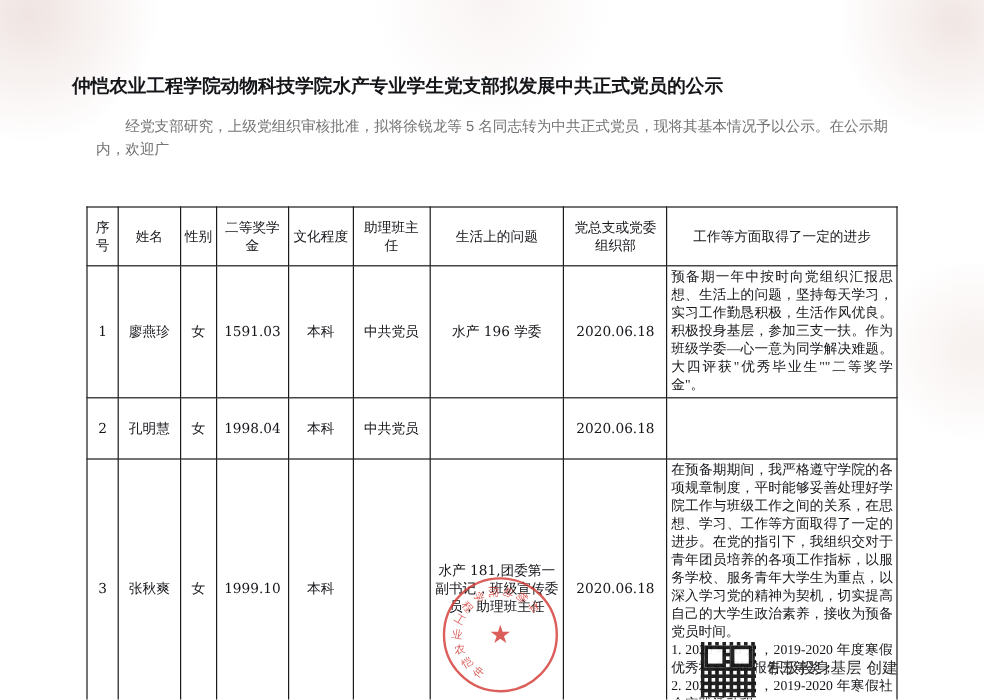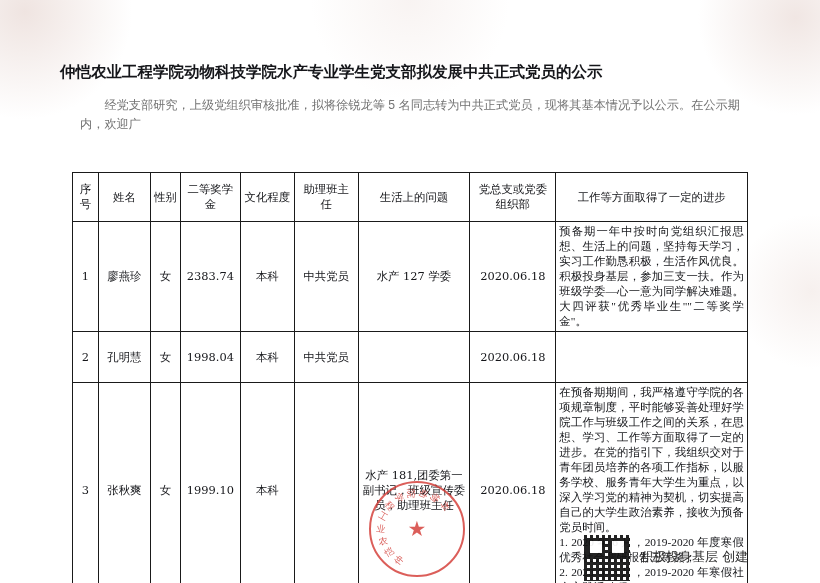--- a/index.html
+++ b/index.html
@@ -217,24 +217,24 @@
         <th>生活上的问题</th>
         <th class="two-line">党总支或党委组织部</th>
         <th class="two-line">工作等方面取得了一定的进步</th>
       </tr>
     </thead>
     <tbody>
       <tr class="row-h1">
         <td>1</td>
         <td>廖燕珍</td>
         <td>女</td>
-        <td>2383.74</td>
+        <td>1591.03</td>
         <td>本科</td>
         <td>中共党员</td>
-        <td>水产 127 学委</td>
+        <td>水产 196 学委</td>
         <td>2020.06.18</td>
         <td class="notes">
           <p>预备期一年中按时向党组织汇报思想、生活上的问题，坚持每天学习，实习工作勤恳积极，生活作风优良。积极投身基层，参加三支一扶。作为班级学委—心一意为同学解决难题。大四评获"优秀毕业生""二等奖学金"。</p>
         </td>
       </tr>
       <tr class="row-h2">
         <td>2</td>
         <td>孔明慧</td>
         <td>女</td>
         <td>1998.04</td>

